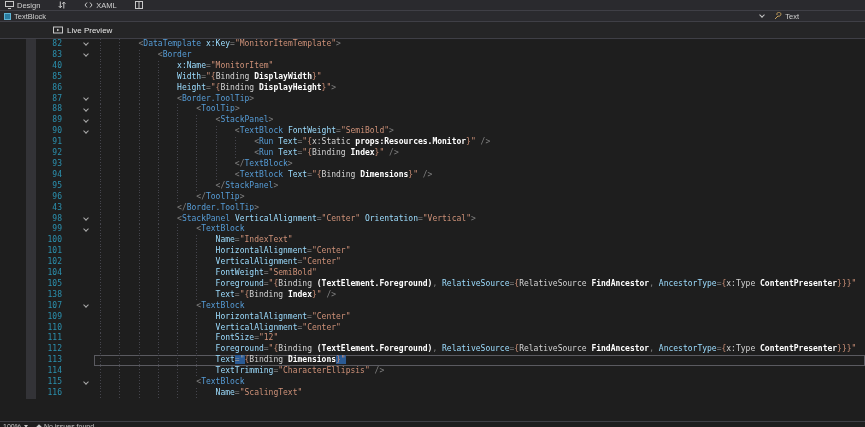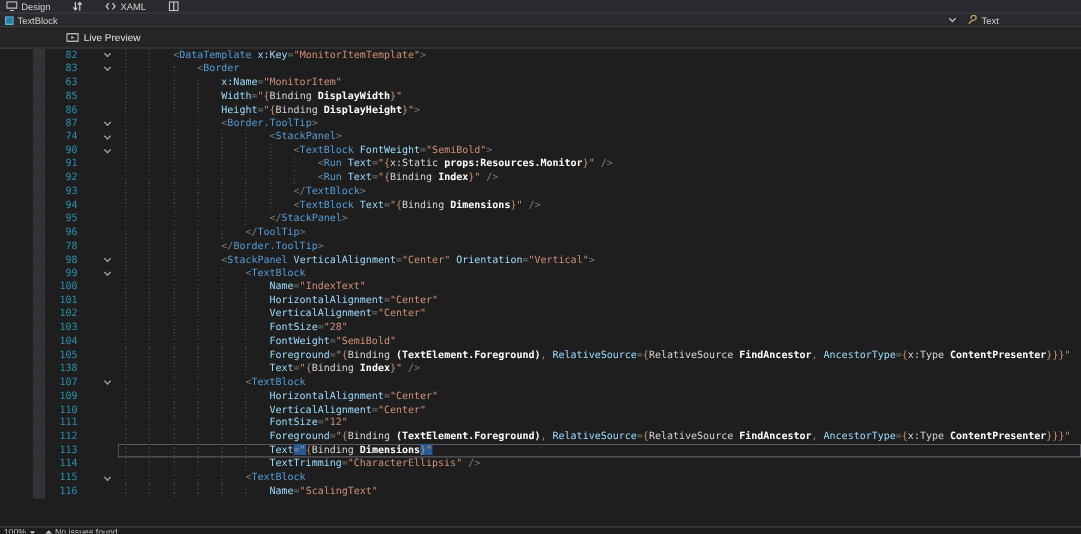--- a/index.html
+++ b/index.html
@@ -139,21 +139,21 @@
         <div class="lmargin"></div>
         <div class="lnum">83</div>
         <div class="lglyph"></div>
         <div class="lfold">
           <span class="chev"></span>
         </div>
         <div class="lcode"><span class="ig">    </span><span class="ig">    </span><span class="ig">    </span><span class="tk-d">&lt;</span><span class="tk-e">Border</span></div>
       </div>
       <div class="line">
         <div class="lmargin"></div>
-        <div class="lnum">63</div>
+        <div class="lnum">40</div>
         <div class="lglyph"></div>
         <div class="lfold"></div>
         <div class="lcode"><span class="ig">    </span><span class="ig">    </span><span class="ig">    </span><span class="ig">    </span><span class="tk-a">x:Name</span><span class="tk-d">=</span><span class="tk-v">"MonitorItem"</span></div>
       </div>
       <div class="line">
         <div class="lmargin"></div>
         <div class="lnum">85</div>
         <div class="lglyph"></div>
         <div class="lfold"></div>
         <div class="lcode"><span class="ig">    </span><span class="ig">    </span><span class="ig">    </span><span class="ig">    </span><span class="tk-a">Width</span><span class="tk-d">=</span><span class="tk-v">"{</span><span class="tk-m">Binding</span><span class="tk-t"> </span><span class="tk-p">DisplayWidth</span><span class="tk-v">}"</span></div>
@@ -169,21 +169,30 @@
         <div class="lmargin"></div>
         <div class="lnum">87</div>
         <div class="lglyph"></div>
         <div class="lfold">
           <span class="chev"></span>
         </div>
         <div class="lcode"><span class="ig">    </span><span class="ig">    </span><span class="ig">    </span><span class="ig">    </span><span class="tk-d">&lt;</span><span class="tk-e">Border.ToolTip</span><span class="tk-d">&gt;</span></div>
       </div>
       <div class="line">
         <div class="lmargin"></div>
-        <div class="lnum">74</div>
+        <div class="lnum">88</div>
+        <div class="lglyph"></div>
+        <div class="lfold">
+          <span class="chev"></span>
+        </div>
+        <div class="lcode"><span class="ig">    </span><span class="ig">    </span><span class="ig">    </span><span class="ig">    </span><span class="ig">    </span><span class="tk-d">&lt;</span><span class="tk-e">ToolTip</span><span class="tk-d">&gt;</span></div>
+      </div>
+      <div class="line">
+        <div class="lmargin"></div>
+        <div class="lnum">89</div>
         <div class="lglyph"></div>
         <div class="lfold">
           <span class="chev"></span>
         </div>
         <div class="lcode"><span class="ig">    </span><span class="ig">    </span><span class="ig">    </span><span class="ig">    </span><span class="ig">    </span><span class="ig">    </span><span class="tk-d">&lt;</span><span class="tk-e">StackPanel</span><span class="tk-d">&gt;</span></div>
       </div>
       <div class="line">
         <div class="lmargin"></div>
         <div class="lnum">90</div>
         <div class="lglyph"></div>
@@ -229,21 +238,21 @@
       </div>
       <div class="line">
         <div class="lmargin"></div>
         <div class="lnum">96</div>
         <div class="lglyph"></div>
         <div class="lfold"></div>
         <div class="lcode"><span class="ig">    </span><span class="ig">    </span><span class="ig">    </span><span class="ig">    </span><span class="ig">    </span><span class="tk-d">&lt;/</span><span class="tk-e">ToolTip</span><span class="tk-d">&gt;</span></div>
       </div>
       <div class="line">
         <div class="lmargin"></div>
-        <div class="lnum">78</div>
+        <div class="lnum">43</div>
         <div class="lglyph"></div>
         <div class="lfold"></div>
         <div class="lcode"><span class="ig">    </span><span class="ig">    </span><span class="ig">    </span><span class="ig">    </span><span class="tk-d">&lt;/</span><span class="tk-e">Border.ToolTip</span><span class="tk-d">&gt;</span></div>
       </div>
       <div class="line">
         <div class="lmargin"></div>
         <div class="lnum">98</div>
         <div class="lglyph"></div>
         <div class="lfold">
           <span class="chev"></span>
@@ -272,27 +281,20 @@
         <div class="lglyph"></div>
         <div class="lfold"></div>
         <div class="lcode"><span class="ig">    </span><span class="ig">    </span><span class="ig">    </span><span class="ig">    </span><span class="ig">    </span><span class="ig">    </span><span class="tk-a">HorizontalAlignment</span><span class="tk-d">=</span><span class="tk-v">"Center"</span></div>
       </div>
       <div class="line">
         <div class="lmargin"></div>
         <div class="lnum">102</div>
         <div class="lglyph"></div>
         <div class="lfold"></div>
         <div class="lcode"><span class="ig">    </span><span class="ig">    </span><span class="ig">    </span><span class="ig">    </span><span class="ig">    </span><span class="ig">    </span><span class="tk-a">VerticalAlignment</span><span class="tk-d">=</span><span class="tk-v">"Center"</span></div>
-      </div>
-      <div class="line">
-        <div class="lmargin"></div>
-        <div class="lnum">103</div>
-        <div class="lglyph"></div>
-        <div class="lfold"></div>
-        <div class="lcode"><span class="ig">    </span><span class="ig">    </span><span class="ig">    </span><span class="ig">    </span><span class="ig">    </span><span class="ig">    </span><span class="tk-a">FontSize</span><span class="tk-d">=</span><span class="tk-v">"28"</span></div>
       </div>
       <div class="line">
         <div class="lmargin"></div>
         <div class="lnum">104</div>
         <div class="lglyph"></div>
         <div class="lfold"></div>
         <div class="lcode"><span class="ig">    </span><span class="ig">    </span><span class="ig">    </span><span class="ig">    </span><span class="ig">    </span><span class="ig">    </span><span class="tk-a">FontWeight</span><span class="tk-d">=</span><span class="tk-v">"SemiBold"</span></div>
       </div>
       <div class="line">
         <div class="lmargin"></div>

